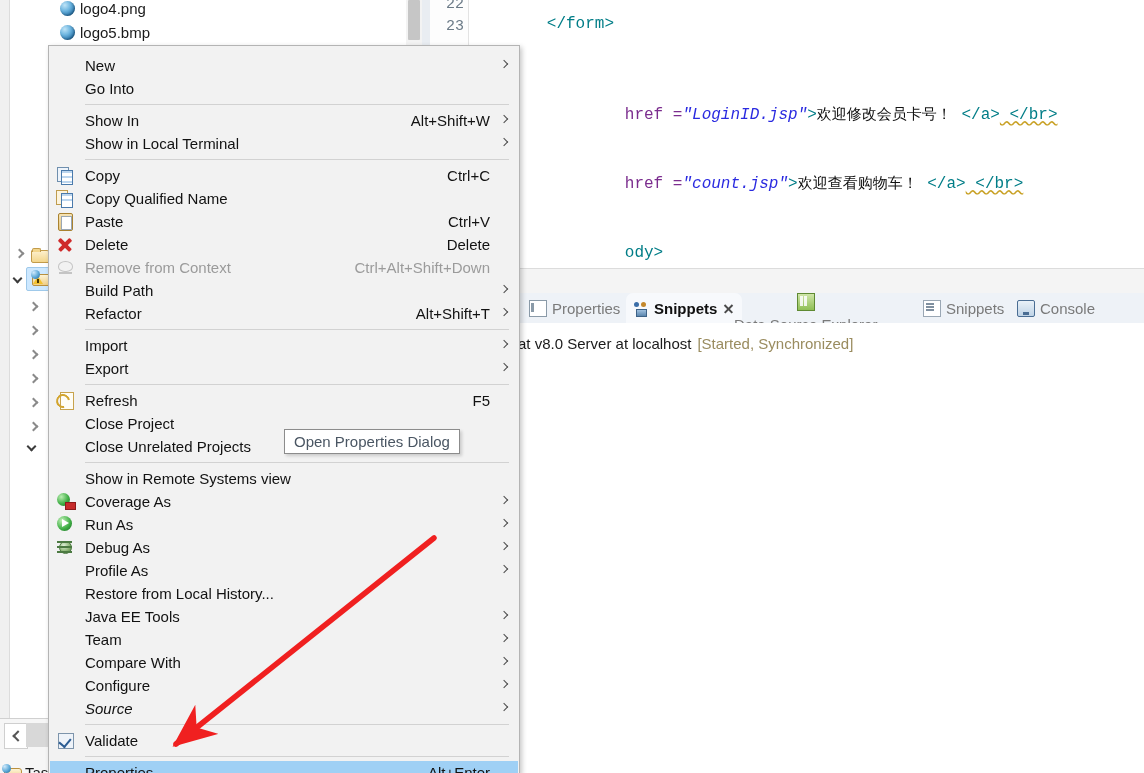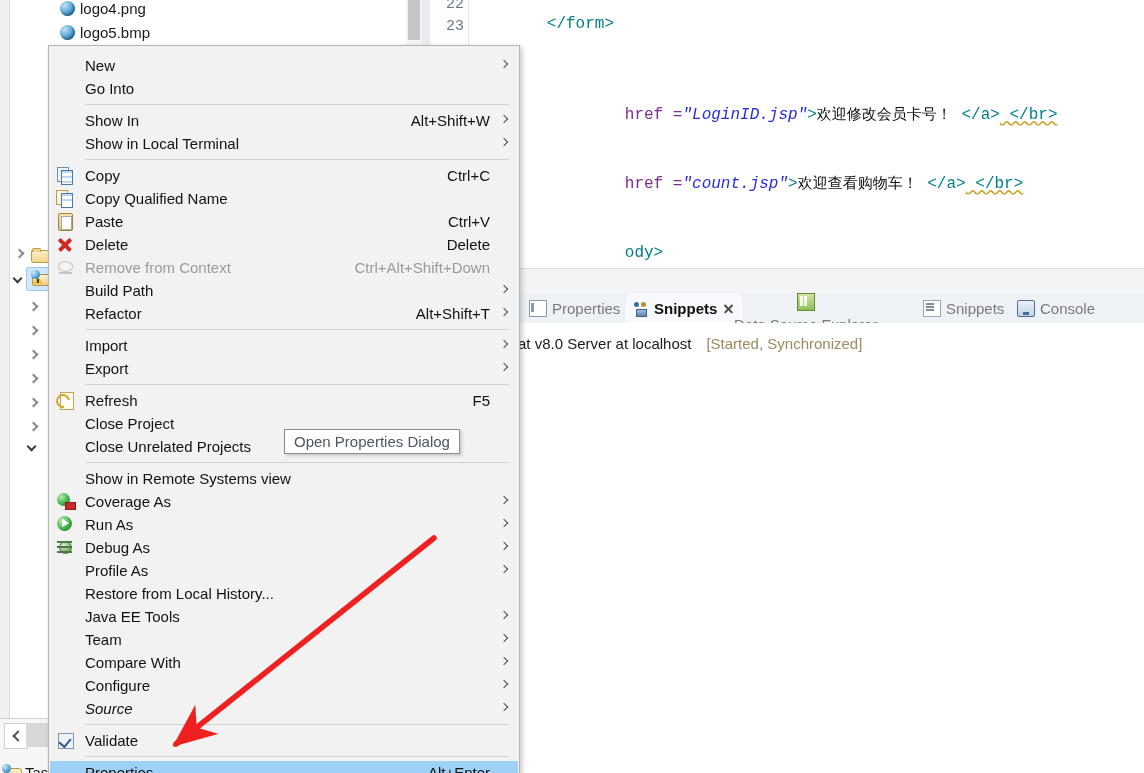--- a/index.html
+++ b/index.html
@@ -78,21 +78,21 @@
   .ico-dse i{position:absolute;left:2px;top:2px;width:3px;height:10px;background:#ffffff;opacity:.85;display:block;box-shadow:4px 0 0 #ffffff;}
   .ico-snip{background:#ffffff;border:1px solid #9aa7b4;}
   .ico-snip i{position:absolute;left:2px;top:2px;width:8px;height:2px;background:#7f8f9f;display:block;box-shadow:0 3px 0 #7f8f9f,0 6px 0 #7f8f9f;}
   .ico-cons{background:linear-gradient(#e9f1f8,#bfd3e6);border:1.6px solid #4a6d93;border-radius:2px;}
   .ico-cons i{position:absolute;left:5px;top:11px;width:6px;height:3px;background:#4a6d93;display:block;}
   .tab-close{position:relative;width:13px;height:13px;flex:0 0 13px;}
   .tab-close::before,.tab-close::after{content:"";position:absolute;left:1px;top:6px;width:11px;height:1.7px;background:#4b4b4b;}
   .tab-close::before{transform:rotate(45deg);}
   .tab-close::after{transform:rotate(-45deg);}
   #bv-body{position:absolute;left:0;top:30px;right:0;bottom:0;background:#ffffff;}
-  #srv-row{position:absolute;left:0;top:8px;height:24px;display:flex;align-items:center;gap:15px;white-space:nowrap;font-size:15px;}
+  #srv-row{position:absolute;left:0;top:8px;height:24px;display:flex;align-items:center;gap:6px;white-space:nowrap;font-size:15px;}
   #srv-status{color:#9a8c5f;}
   #bv-leftcol{position:absolute;left:0;top:30px;width:16px;bottom:0;background:#ffffff;}
   .bv-tw{position:absolute;left:3px;width:10px;height:10px;}
   .bv-tw::before{content:"";position:absolute;left:2px;top:1px;width:5px;height:5px;border-top:2px solid #8a8a8a;border-right:2px solid #8a8a8a;transform:rotate(45deg);}
 
   
   #ctxmenu{position:absolute;left:48px;top:45px;width:470px;height:728px;
     background:#f2f2f2;border:1px solid #b4b4b4;box-shadow:2px 2px 5px rgba(0,0,0,.22);z-index:40;}
   .mi{position:absolute;left:1px;width:468px;height:23px;display:flex;align-items:center;font-size:15px;color:#121212;}
   .mi.hl{background:#9fd0f5;}

